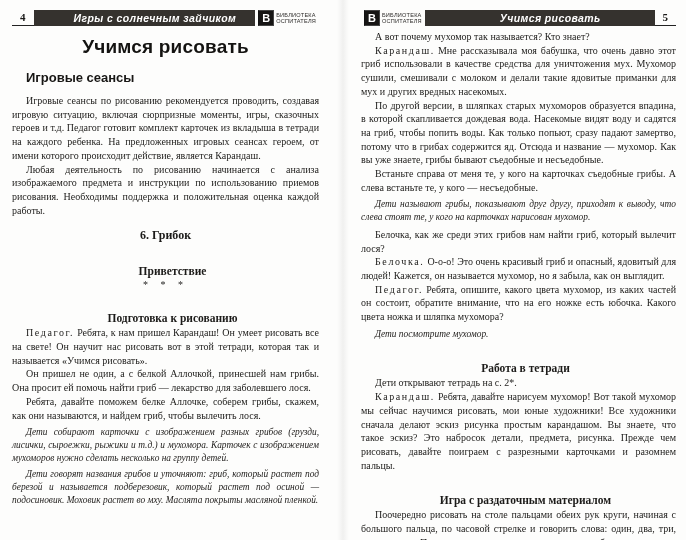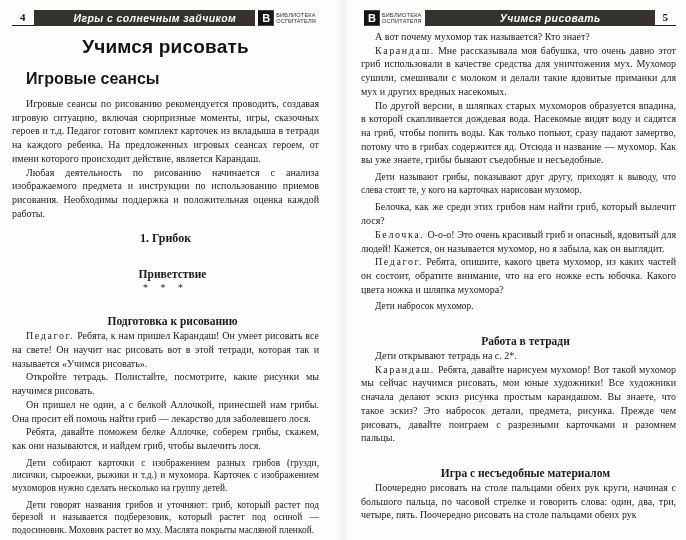--- a/index.html
+++ b/index.html
@@ -52,38 +52,38 @@
   }
 
   
   h1.doc-title {
     font-family: "Liberation Sans", sans-serif;
     font-size: 19px; font-weight: bold; text-align: center;
     margin: 10px 0 12px 0; letter-spacing: 0.2px; color: #141311;
   }
   h2.sans-sub {
     font-family: "Liberation Sans", sans-serif;
-    font-size: 16px; font-weight: bold; margin: 0 0 9px 14px; color: #181715;
+    font-size: 13px; font-weight: bold; margin: 0 0 9px 14px; color: #181715;
   }
   h3.chapter {
     font-size: 12px; font-weight: bold; text-align: center; margin: 11px 0 10px 0;
   }
   h4.serif-sub {
     font-size: 11.5px; font-weight: bold; margin: 22px 0 2px 14px; text-align: center;
   }
   .stars { text-align: center; font-size: 10px; letter-spacing: 5px; margin: 2px 0 6px 0; }
 
   
   p.body {
     font-size: 10px; line-height: 13.7px; text-align: justify;
     text-indent: 14px; margin: 0; color: #1d1c1a;
   }
   p.stage {
     font-size: 9.4px; line-height: 12.7px; text-align: justify;
-    text-indent: 14px; margin: 4px 0; color: #23211f;
+    text-indent: 14px; margin: 4px 0; color: #23211f; font-style: italic;
   }
   .speaker { letter-spacing: 1.6px; margin-right: 3px; margin-top: 24px; }
 </style>
 </head>
 <body>
 
 <div class="scan-edge"></div>
 
 <div class="spread">
 
@@ -99,27 +99,26 @@
         </div>
       </div>
     </div>
 
     <h1 class="doc-title">Учимся рисовать</h1>
     <h2 class="sans-sub">Игровые сеансы</h2>
 
     <p class="body">Игровые сеансы по рисованию рекомендуется проводить, создавая игровую ситуацию, включая сюрпризные моменты, игры, сказочных героев и т.д. Педагог готовит комплект карточек из вкладыша в тетради на каждого ребенка. На предложенных игровых сеансах героем, от имени которого происходит действие, является Карандаш.</p>
     <p class="body">Любая деятельность по рисованию начинается с анализа изображаемого предмета и инструкции по использованию приемов рисования. Необходимы поддержка и положительная оценка каждой работы.</p>
 
-    <h3 class="chapter">1. Грибок</h3>
+    <h3 class="chapter">6. Грибок</h3>
     <h4 class="serif-sub">Приветствие</h4>
     <div class="stars">* * *</div>
     <h4 class="serif-sub">Подготовка к рисованию</h4>
 
     <p class="body"><span class="speaker">Педагог.</span><span>Ребята, к нам пришел Карандаш! Он умеет рисовать все на свете! Он научит нас рисовать вот в этой тетради, которая так и называется «Учимся рисовать».</span></p>
-    <p class="body">Откройте тетрадь. Полистайте, посмотрите, какие рисунки мы научимся рисовать.</p>
     <p class="body">Он пришел не один, а с белкой Аллочкой, принесшей нам грибы. Она просит ей помочь найти гриб — лекарство для заболевшего лося.</p>
     <p class="body">Ребята, давайте поможем белке Аллочке, соберем грибы, скажем, как они называются, и найдем гриб, чтобы вылечить лося.</p>
     <p class="stage">Дети собирают карточки с изображением разных грибов (грузди, лисички, сыроежки, рыжики и т.д.) и мухомора. Карточек с изображением мухоморов нужно сделать несколько на группу детей.</p>
     <p class="stage">Дети говорят названия грибов и уточняют: гриб, который растет под березой и называется подберезовик, который растет под осиной — подосиновик. Моховик растет во мху. Маслята покрыты масляной пленкой.</p>
   </div>
 
   <div class="page right">
     <div class="header">
       <div class="brand">
         <div class="brand-letter">В</div>
@@ -128,29 +127,30 @@
           <div>ОСПИТАТЕЛЯ</div>
         </div>
       </div>
       <div class="bar">Учимся рисовать</div>
       <div class="pagenum">5</div>
     </div>
 
     <p class="body">А вот почему мухомор так называется? Кто знает?</p>
     <p class="body"><span class="speaker">Карандаш.</span><span>Мне рассказывала моя бабушка, что очень давно этот гриб использовали в качестве средства для уничтожения мух. Мухомор сушили, смешивали с молоком и делали такие ядовитые приманки для мух и других вредных насекомых.</span></p>
     <p class="body">По другой версии, в шляпках старых мухоморов образуется впадина, в которой скапливается дождевая вода. Насекомые видят воду и садятся на гриб, чтобы попить воды. Как только попьют, сразу падают замертво, потому что в грибах содержится яд. Отсюда и название — мухомор. Как вы уже знаете, грибы бывают съедобные и несъедобные.</p>
+    <p class="body">Встаньте справа от меня те, у кого на карточках съедобные грибы. А слева встаньте те, у кого — несъедобные.</p>
     <p class="stage">Дети называют грибы, показывают друг другу, приходят к выводу, что слева стоят те, у кого на карточках нарисован мухомор.</p>
     <p class="body">Белочка, как же среди этих грибов нам найти гриб, который вылечит лося?</p>
     <p class="body"><span class="speaker">Белочка.</span><span>О-о-о! Это очень красивый гриб и опасный, ядовитый для людей! Кажется, он называется мухомор, но я забыла, как он выглядит.</span></p>
     <p class="body"><span class="speaker">Педагог.</span><span>Ребята, опишите, какого цвета мухомор, из каких частей он состоит, обратите внимание, что на его ножке есть юбочка. Какого цвета ножка и шляпка мухомора?</span></p>
-    <p class="stage">Дети набросок мухомор.</p>
+    <p class="stage">Дети посмотрите мухомор.</p>
 
     <h4 class="serif-sub">Работа в тетради</h4>
     <p class="body">Дети открывают тетрадь на с. 2*.</p>
     <p class="body"><span class="speaker">Карандаш.</span><span>Ребята, давайте нарисуем мухомор! Вот такой мухомор мы сейчас научимся рисовать, мои юные художники! Все художники сначала делают эскиз рисунка простым карандашом. Вы знаете, что такое эскиз? Это набросок детали, предмета, рисунка. Прежде чем рисовать, давайте поиграем с разрезными карточками и разомнем пальцы.</span></p>
 
-    <h4 class="serif-sub">Игра с несъедобные материалом</h4>
+    <h4 class="serif-sub">Игра с раздаточным материалом</h4>
     <p class="body">Поочередно рисовать на столе пальцами обеих рук круги, начиная с большого пальца, по часовой стрелке и говорить слова: один, два, три, четыре, пять. Поочередно рисовать на столе пальцами обеих рук</p>
 
   </div>
 
 </div>
 <div class="spine"></div>
 
 </body></html>

